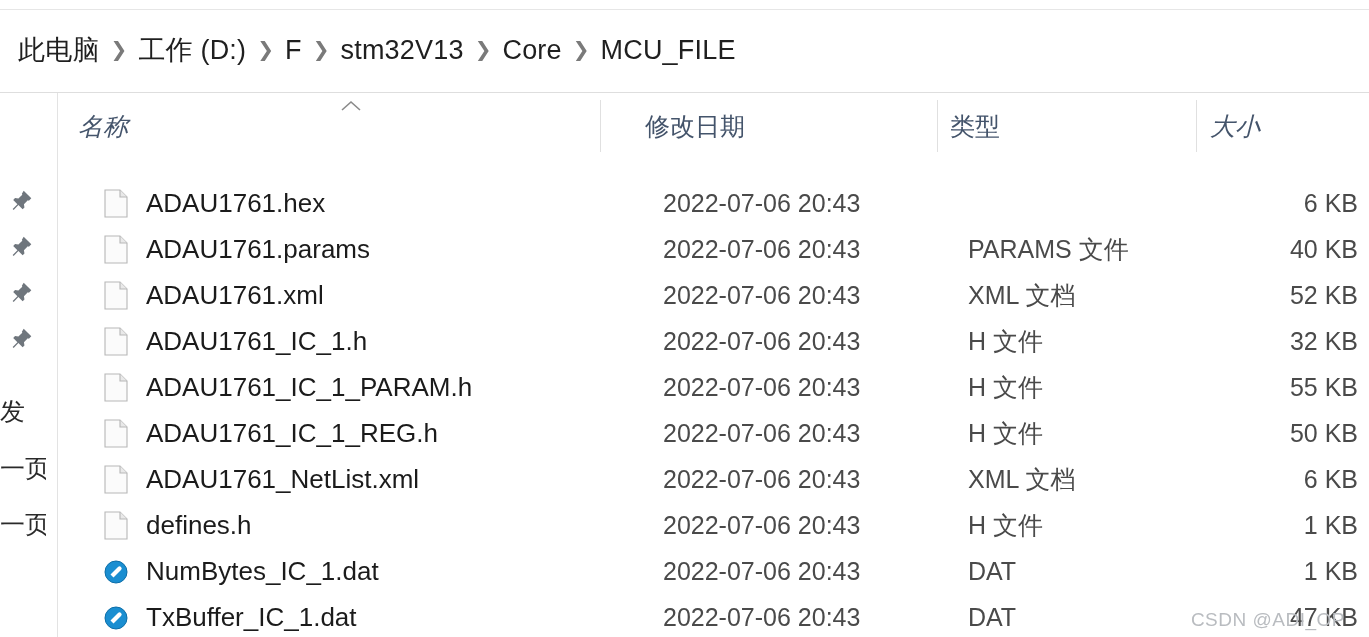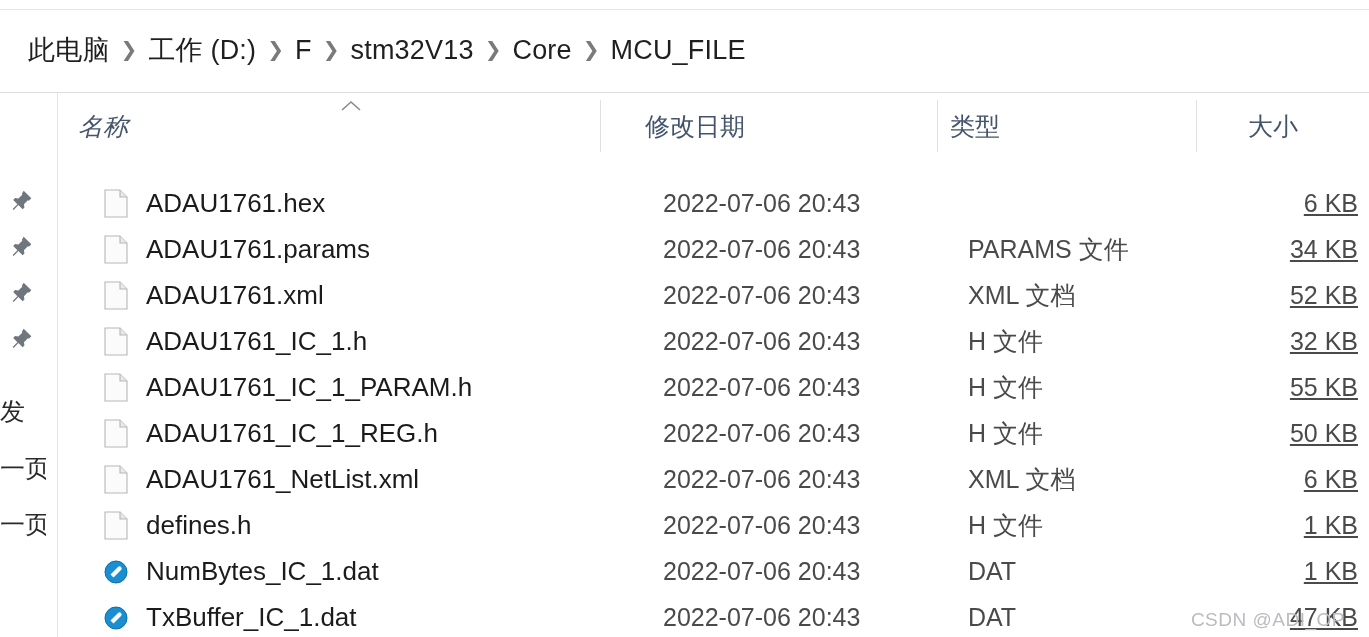--- a/index.html
+++ b/index.html
@@ -20,21 +20,21 @@
   .top-rule {
     position: absolute;
     left: 0; top: 9px;
     width: 1369px; height: 1px;
     background: #e6e6e6;
   }
 
   
   .addressbar {
     position: absolute;
-    left: 14px; top: 10px;
+    left: 4px; top: 10px;
     width: 1246px; height: 80px;
     display: flex;
     align-items: center;
     padding-left: 14px;
     box-sizing: border-box;
   }
   .crumb {
     font-size: 27px;
     color: #1f1f1f;
     letter-spacing: 0.2px;
@@ -179,21 +179,20 @@
     position: absolute;
     left: 1000px; top: 0;
     width: 282px;
     height: 46px;
     display: flex;
     align-items: center;
     justify-content: flex-end;
     font-size: 25px;
     color: #4a4a4a;
     white-space: nowrap;
-    text-decoration: underline;
   }
 
   
   .watermark {
     position: absolute;
     right: 24px; bottom: 6px;
     font-size: 19px;
     color: #b9bcc0;
     letter-spacing: 0.5px;
     white-space: nowrap;
@@ -253,21 +252,21 @@
   <div class="strip-text" style="top:295px;">发</div>
   <div class="strip-text" style="top:352px;">一页</div>
   <div class="strip-text" style="top:408px;">一页</div>
 </div>
 <div class="strip-divider"></div>
 
 <div class="colheader">
   <div class="col-label" style="left:20px;font-style:italic;">名称</div>
   <div class="col-label" style="left:587px;">修改日期</div>
   <div class="col-label" style="left:892px;">类型</div>
-  <div class="col-label" style="left:1190px;">大小</div>
+  <div class="col-label" style="left:1152px;font-style:italic;">大小</div>
 </div>
 <div class="col-divider" style="left:600px;"></div>
 <div class="col-divider" style="left:937px;"></div>
 <div class="col-divider" style="left:1196px;"></div>
 <span class="sort-chevron">
   <svg viewBox="0 0 22 14" width="22" height="14" fill="none" stroke="#8a8a8a" stroke-width="1.6">
     <path d="M2 11 L11 3 L20 11"></path>
   </svg>
 </span>
 
@@ -288,21 +287,21 @@
   <div class="file-row" style="top:66px;">
     <span class="file-icon-wrap">
       <svg class="doc-icon" viewBox="0 0 24 29" fill="#fbfbfb" stroke="#b7b7b7" stroke-width="1.1">
         <path d="M1 1 h15 l7 7 v20 h-22 z"></path>
           <path d="M16 1 v7 h7" fill="#e9e9e9"></path>
       </svg>
     </span>
     <span class="cell-name">ADAU1761.params</span>
     <span class="cell-date">2022-07-06 20:43</span>
     <span class="cell-type">PARAMS 文件</span>
-    <span class="cell-size">34 KB</span>
+    <span class="cell-size">40 KB</span>
   </div>
 
   <div class="file-row" style="top:112px;">
     <span class="file-icon-wrap">
       <svg class="doc-icon" viewBox="0 0 24 29" fill="#fbfbfb" stroke="#b7b7b7" stroke-width="1.1">
         <path d="M1 1 h15 l7 7 v20 h-22 z"></path>
           <path d="M16 1 v7 h7" fill="#e9e9e9"></path>
       </svg>
     </span>
     <span class="cell-name">ADAU1761.xml</span>

